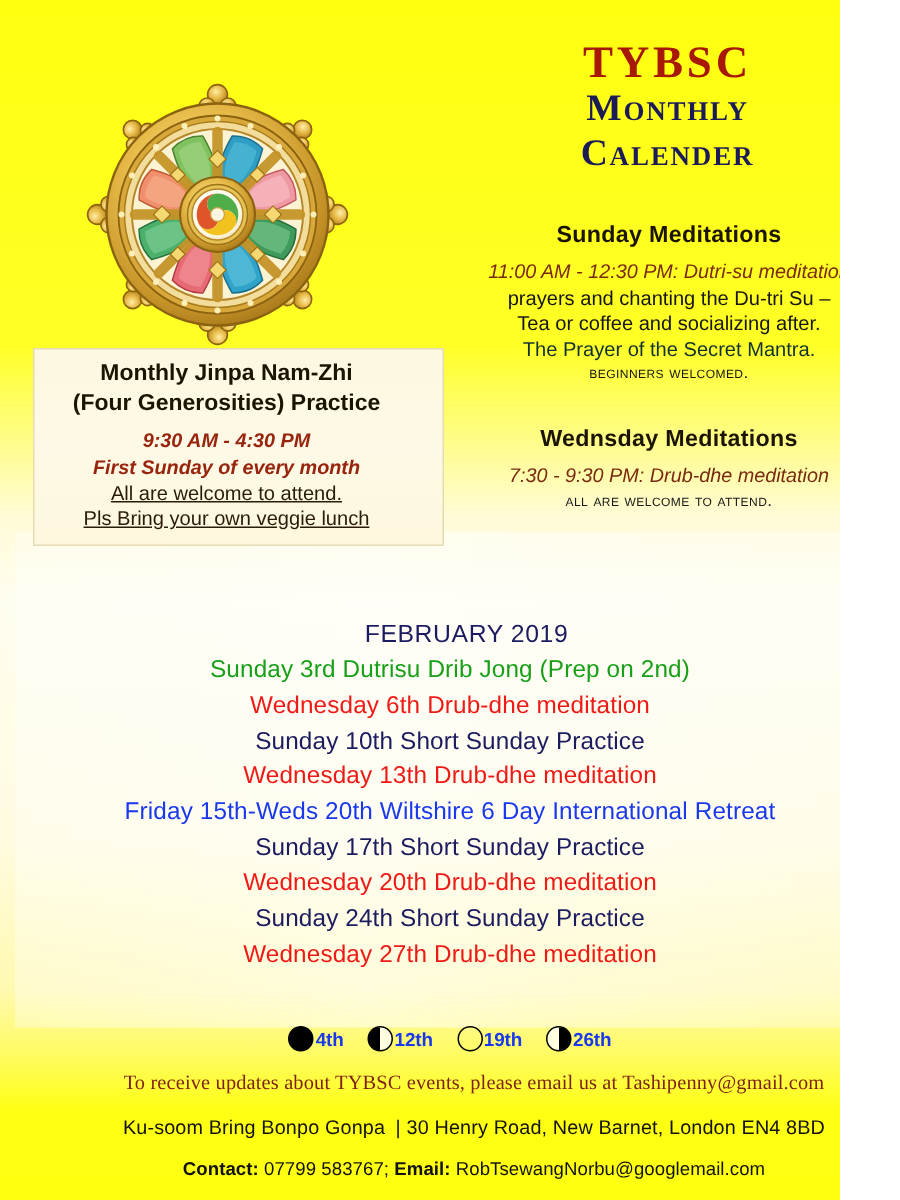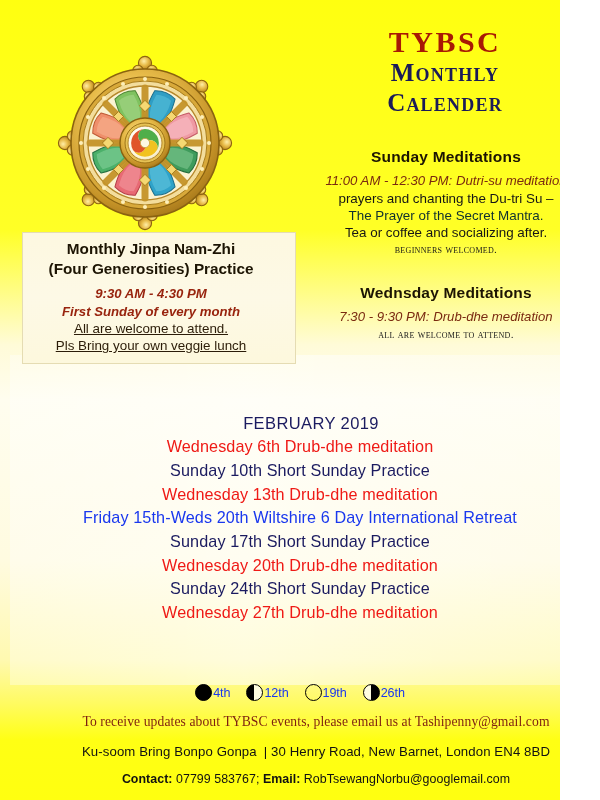--- a/index.html
+++ b/index.html
@@ -105,21 +105,20 @@
     line-height: 1.28;
   }
   .med-line.teal { color: #10312f; }
   .med-small {
     font-size: 11.4px;
     color: #171717;
     letter-spacing: 0.3px;
     font-variant: small-caps;
     text-transform: lowercase;
     margin-top: 2px;
-    font-family: Liberation Serif, serif;
   }
 
   
   #wednesday-block {
     position: absolute;
     left: 300px;
     top: 284px;
     width: 292px;
     text-align: center;
   }
@@ -204,21 +203,21 @@
     border: 1.7px solid #000;
     box-sizing: border-box;
     flex: 0 0 auto;
   }
   .moon.new   { background: #000; }
   .moon.full  { background: transparent; }
   .moon.left  { background: linear-gradient(to right, #000 0 50%, #fffde0 50% 100%); }
   .moon.right { background: linear-gradient(to right, #fffde0 0 50%, #000 50% 100%); }
   .moon-label {
     font-size: 12.6px;
-    font-weight: normal;
+    font-weight: bold;
     color: #1a38ee;
     letter-spacing: -0.1px;
   }
 
   
   #footer {
     position: absolute;
     left: 0;
     top: 714px;
     width: 600px;
@@ -413,22 +412,22 @@
   <div id="header-block">
     <div id="title-main">TYBSC</div>
     <div class="title-sub">Monthly</div>
     <div class="title-sub">Calender</div>
   </div>
 
   <div id="sunday-block">
     <div class="med-heading">Sunday Meditations</div>
     <div class="med-italic">11:00 AM - 12:30 PM: Dutri-su meditation</div>
     <div class="med-line">prayers and chanting the Du-tri Su –</div>
+    <div class="med-line">Tea or coffee and socializing after.</div>
     <div class="med-line teal">The Prayer of the Secret Mantra.</div>
-    <div class="med-line">Tea or coffee and socializing after.</div>
     <div class="med-small">BEGINNERS WELCOMED.</div>
   </div>
 
   <div id="wednesday-block">
     <div class="med-heading">Wednsday Meditations</div>
     <div class="med-italic">7:30 - 9:30 PM: Drub-dhe meditation</div>
     <div class="med-small">ALL ARE WELCOME TO ATTEND.</div>
   </div>
 
   <div id="jinpa-box">
@@ -440,20 +439,21 @@
       <div class="jinpa-red">9:30 AM - 4:30 PM</div>
       <div class="jinpa-red">First Sunday of every month</div>
     </div>
     <div class="jinpa-under">All are welcome to attend.</div>
     <div class="jinpa-under">Pls Bring your own veggie lunch</div>
   </div>
 
   <div id="calendar">
     <div id="cal-month">FEBRUARY 2019</div>
     <div id="cal-rows">
+        <div class="cal-row c-green">Sunday 3rd Dutrisu Drib Jong (Prep on 2nd)</div>
         <div class="cal-row c-red">Wednesday 6th Drub-dhe meditation</div>
         <div class="cal-row c-navy">Sunday 10th Short Sunday Practice</div>
         <div class="cal-row c-red">Wednesday 13th Drub-dhe meditation</div>
         <div class="cal-row c-blue">Friday 15th-Weds 20th Wiltshire 6 Day International Retreat</div>
         <div class="cal-row c-navy">Sunday 17th Short Sunday Practice</div>
         <div class="cal-row c-red">Wednesday 20th Drub-dhe meditation</div>
         <div class="cal-row c-navy">Sunday 24th Short Sunday Practice</div>
         <div class="cal-row c-red">Wednesday 27th Drub-dhe meditation</div>
       </div>
   </div>

